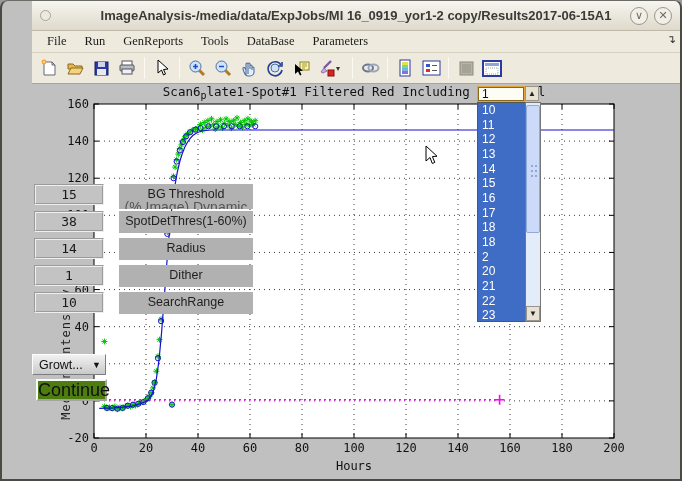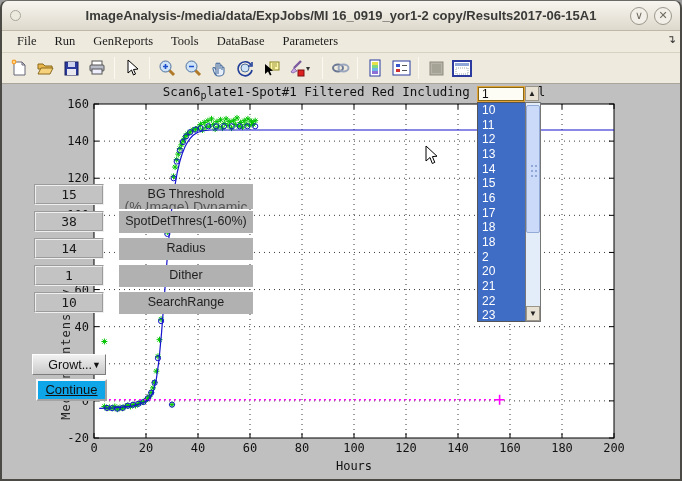--- a/index.html
+++ b/index.html
@@ -1,21 +1,21 @@
 <!DOCTYPE html>
 <html><head>
 <meta charset="utf-8">
 <style>
   html,body{margin:0;padding:0;background:#9a9a9a;}
   *{box-sizing:border-box;}
   .window{
     position:relative;width:682px;height:481px;
     font-family:"Liberation Sans",sans-serif;
     border:2px solid #4b4a45;border-top:1px solid #6b6a64;
-    border-radius:8px 8px 0 0;overflow:hidden;background:#c0c0c0;
+    border-radius:8px 8px 0 0;overflow:hidden;background:#c0c0c0;padding-left:30px;
   }
   
   .titlebar{
     height:30px;background:linear-gradient(#f7f5ef,#ded9cc);
     border-bottom:1px solid #bdb8a8;display:flex;align-items:center;
     padding:0 8px;position:relative;
   }
   .win-menu-circle{width:11px;height:11px;border-radius:50%;
     border:1px solid #a8a49a;background:#eceadf;flex:0 0 auto;}
   .title-text{
@@ -56,28 +56,28 @@
   .ylabel{
     position:absolute;left:38px;top:150px;width:14px;height:250px;
     color:#222;font-size:12px;font-family:"DejaVu Sans Mono",monospace;
     transform:rotate(90deg) scale(-1,-1);transform-origin:center;
     white-space:nowrap;letter-spacing:1px;text-align:center;width:240px;left:-56px;top:262px;height:14px;
   }
   .btn-growth{
     position:absolute;left:30px;top:269px;width:74px;height:21px;
     background:linear-gradient(#f2f2f2,#c9c9c9);
     border:1px solid #7d7d7d;border-top-color:#fdfdfd;border-left-color:#fdfdfd;
-    font-size:12.5px;color:#111;display:flex;align-items:center;justify-content:flex-end;
+    font-size:12.5px;color:#111;display:flex;align-items:center;justify-content:space-between;
     padding:0 4px 0 6px;
   }
   .btn-growth .arrow{font-size:9px;color:#111;}
   .btn-continue{
     position:absolute;left:34px;top:294px;width:71px;height:22px;
-    background:#0ea5e9;border:2px outset #f8f8f8;
-    font-size:13px;color:#111;text-align:center;line-height:18px;text-decoration:underline;
+    background:#4d7c0f;border:2px outset #f8f8f8;
+    font-size:18px;color:#111;text-align:center;line-height:18px;
   }
   
   .dropdown{position:absolute;left:475px;top:1px;width:64px;z-index:40;}
   .combo-field{
     position:absolute;left:0;top:0;width:48px;height:16px;background:#fdfcf5;
     border:1px solid #e3a43b;outline:1px solid #8a6914;outline-offset:-2px;
     font-size:12px;color:#111;padding:0 0 0 4px;line-height:14px;
   }
   .combo-up{position:absolute;left:48px;top:0;width:16px;height:16px;}
   .dd-list{

